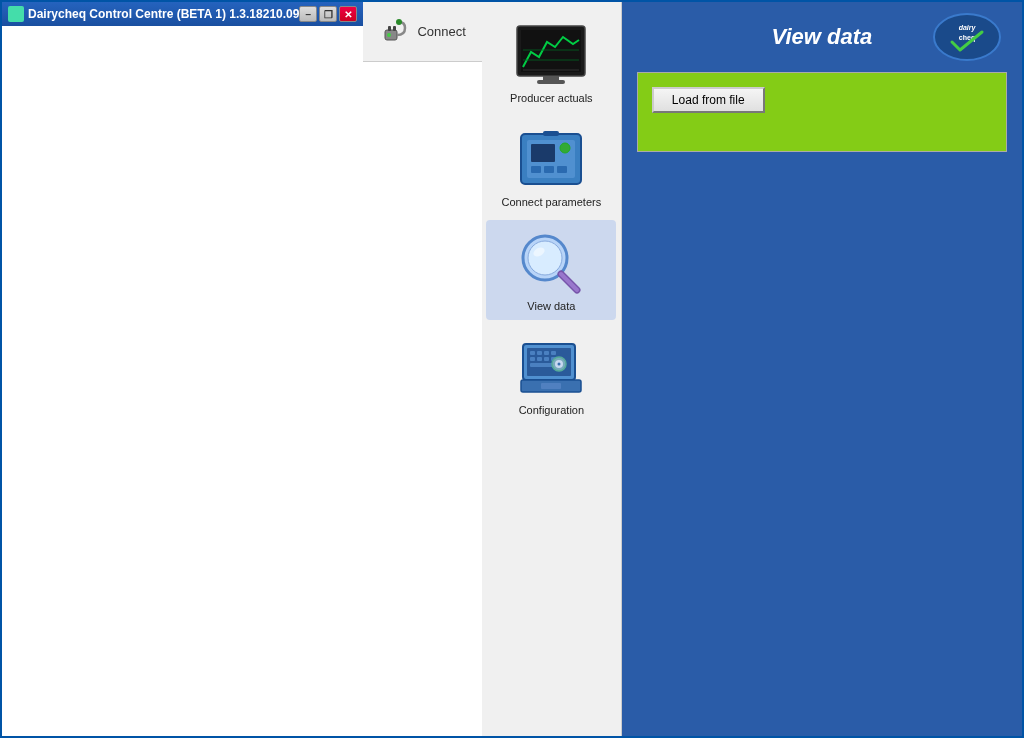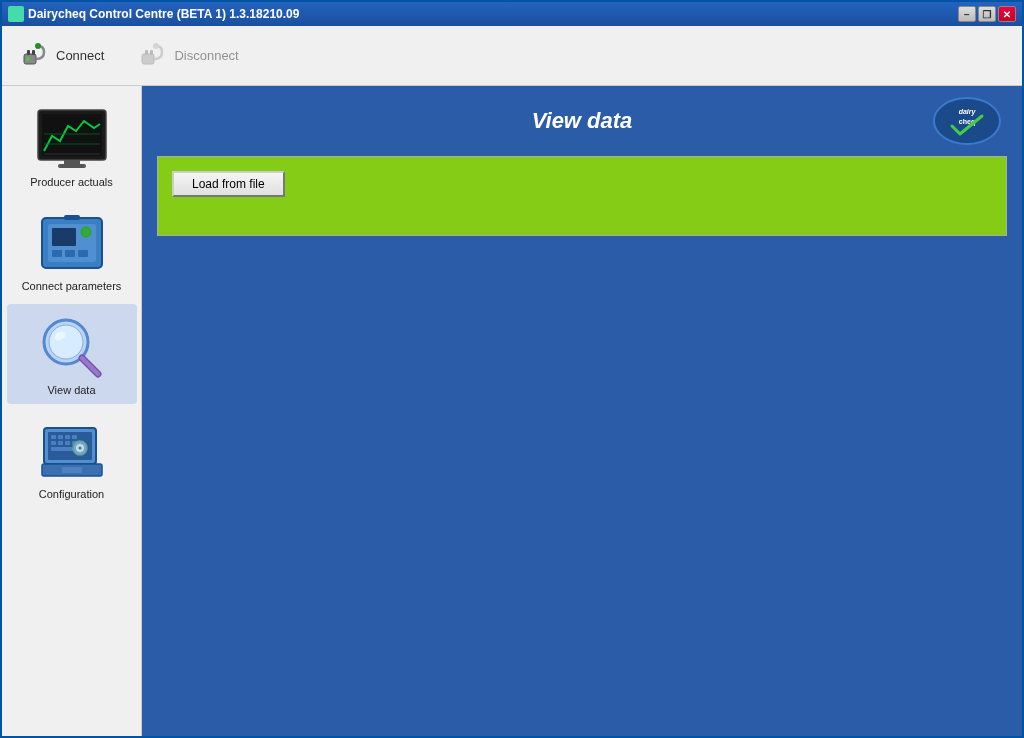--- a/index.html
+++ b/index.html
@@ -11,21 +11,21 @@
       height: 738px;
       overflow: hidden;
     }
 
     
     .window {
       width: 1024px;
       height: 738px;
       border: 2px solid #0054a6;
       display: flex;
-      flex-direction: column;
+      flex-direction: row;
       background: #fff;
     }
 
     .title-bar {
       background: linear-gradient(to bottom, #2563be, #1a4fa0);
       color: white;
       font-size: 12px;
       font-weight: bold;
       padding: 3px 6px;
       display: flex;
@@ -244,33 +244,20 @@
           <path d="M18 19 Q26 19 26 12 Q26 6 20 6" fill="none" stroke="#888" stroke-width="2.5"></path>
 
           <circle cx="20" cy="6" r="3" fill="#2a8a2a"></circle>
 
           <circle cx="10" cy="19" r="2" fill="#4c4"></circle>
         </svg>
       </div>
       <span class="toolbar-label">Connect</span>
     </div>
 
-    <div class="toolbar-item disabled">
-
-      <div class="connect-icon">
-        <svg width="32" height="32" viewBox="0 0 32 32">
-          <rect x="6" y="14" width="12" height="10" rx="2" fill="#aaa" stroke="#888" stroke-width="1"></rect>
-          <rect x="9" y="10" width="3" height="5" rx="1" fill="#888"></rect>
-          <rect x="14" y="10" width="3" height="5" rx="1" fill="#888"></rect>
-          <path d="M18 19 Q26 19 26 12 Q26 6 20 6" fill="none" stroke="#aaa" stroke-width="2.5"></path>
-          <circle cx="20" cy="6" r="3" fill="#bbb"></circle>
-        </svg>
-      </div>
-      <span class="toolbar-label">Disconnect</span>
-    </div>
   </div>
 
   <div class="main-layout">
 
     <div class="sidebar">
 
       <div class="sidebar-item">
         <div class="sidebar-item-icon">
           <svg width="76" height="66" viewBox="0 0 76 66">
 

